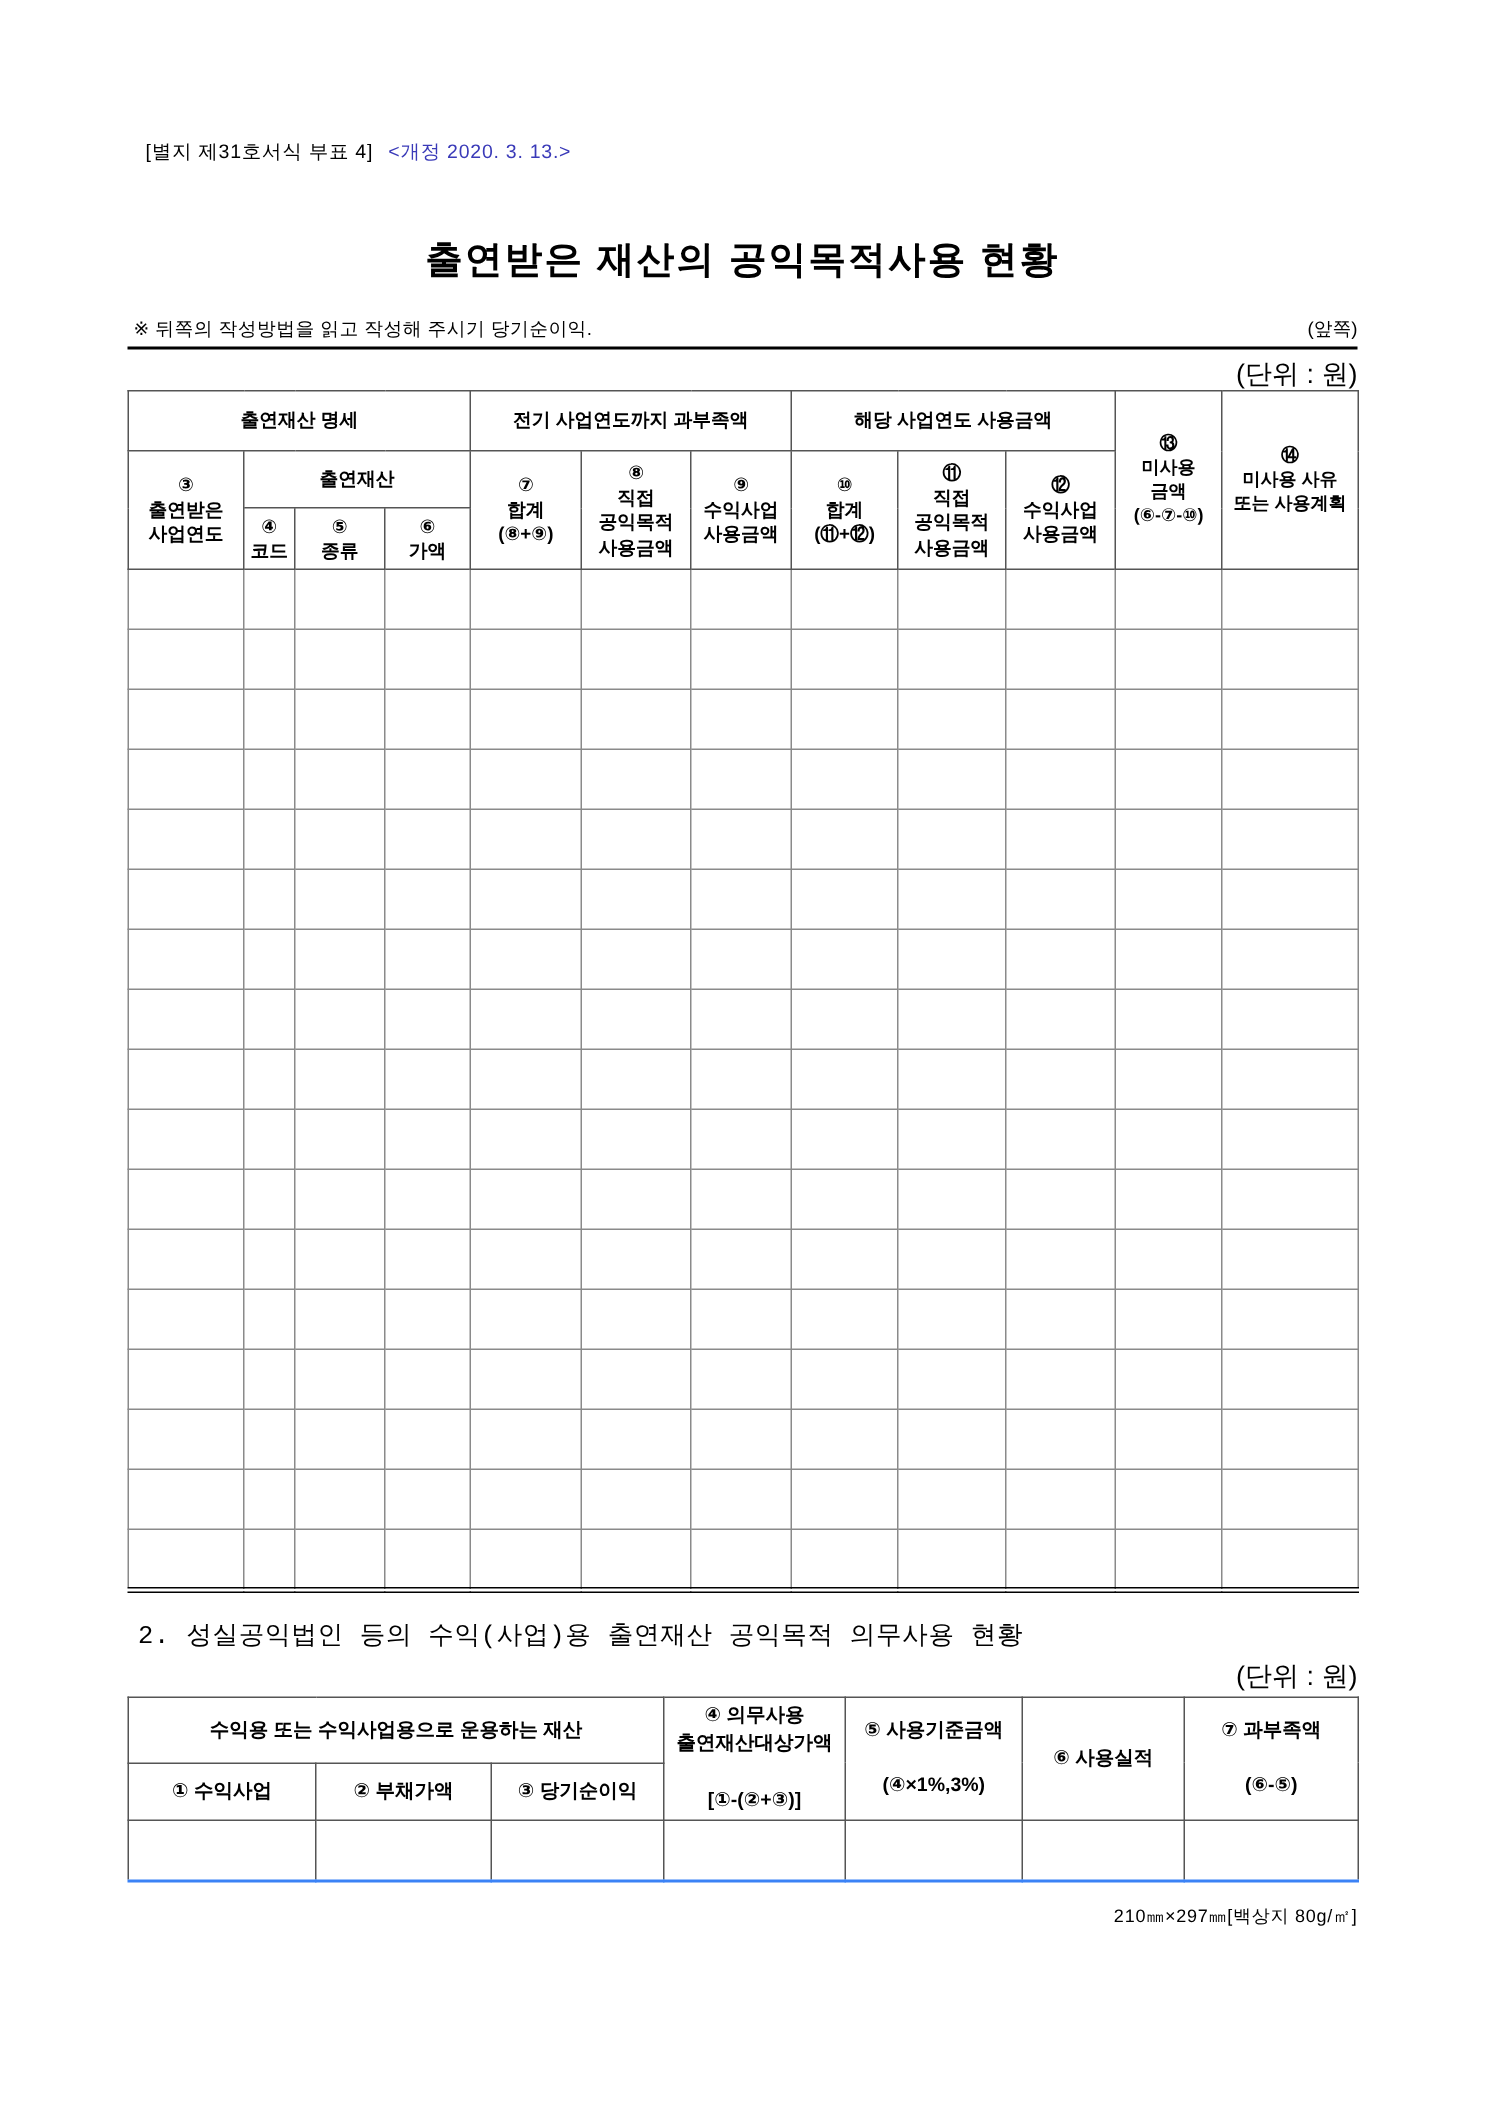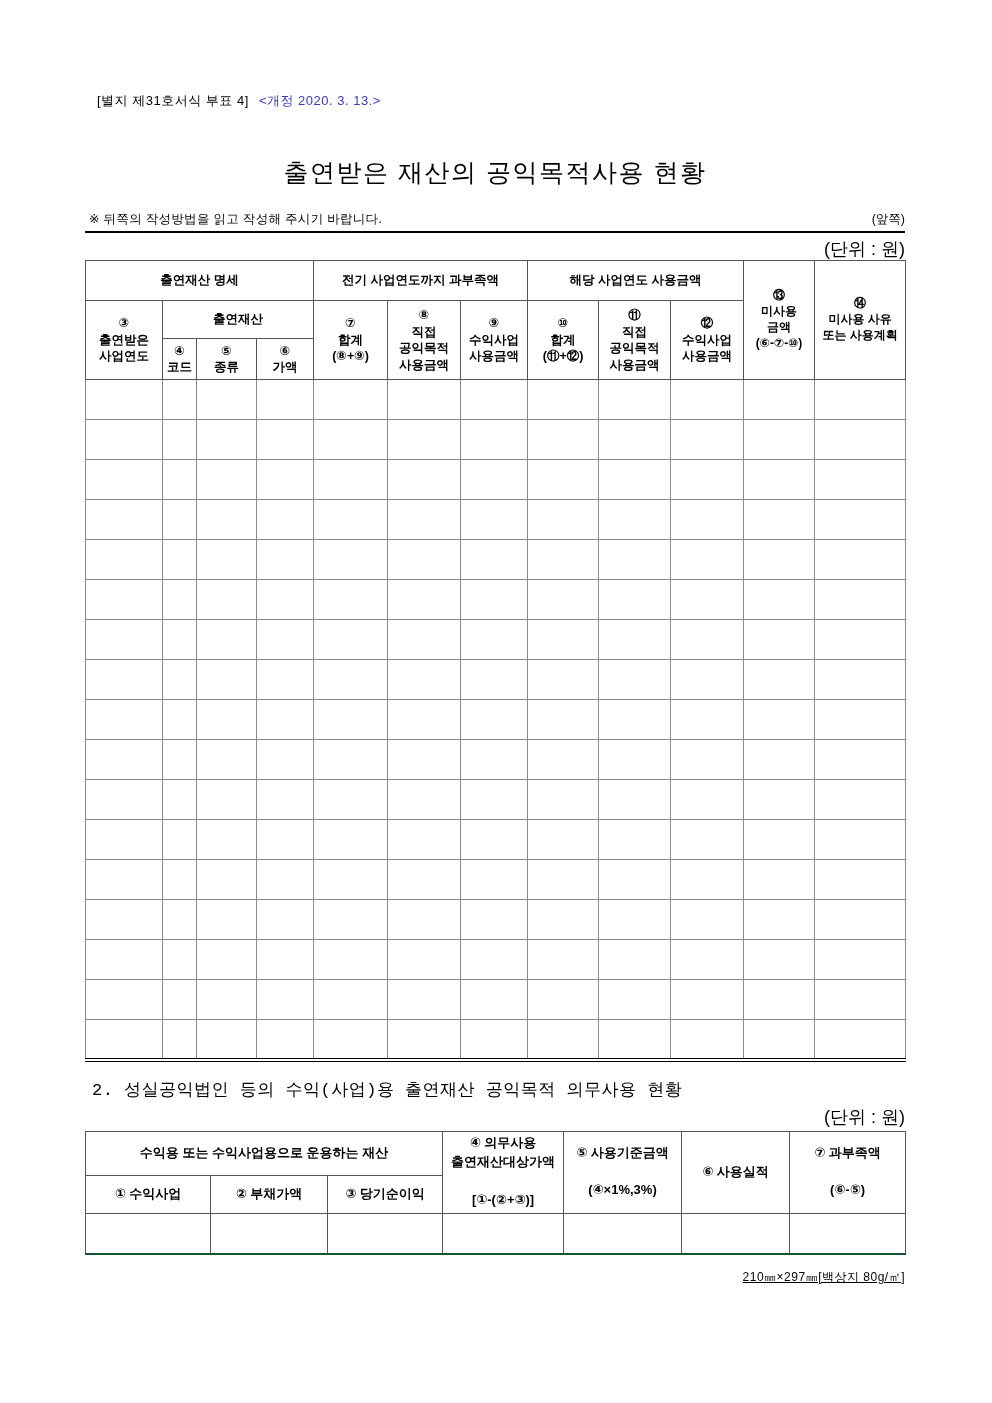--- a/index.html
+++ b/index.html
@@ -10,21 +10,21 @@
     font-family: "Liberation Sans", "DejaVu Sans", sans-serif;
     color: #000;
     overflow: hidden;
   }
   .page { width: 992px; height: 1403px; position: relative; }
   .content { margin-left: 85px; width: 820px; }
 
   .form-ref-line { padding-top: 92px; margin-left: 12px; font-size: 13px; letter-spacing: 0.5px; }
   .form-ref-line .rev { color: #3a3ab8; margin-left: 6px; }
 
-  .title { margin-top: 46px; text-align: center; font-size: 25px; font-weight: 400; letter-spacing: 1.5px; }
+  .title { margin-top: 46px; text-align: center; font-size: 25px; font-weight: 700; letter-spacing: 1.5px; }
 
   .note-row { margin-top: 22px; display: flex; justify-content: space-between; font-size: 12.5px; }
   .note-row .note { margin-left: 4px; letter-spacing: 0.3px; }
   .rule { margin-top: 3px; border-top: 2px solid #000; height: 0; }
 
   .sec-heading { margin-top: 7px; font-size: 17px; letter-spacing: 0.5px; margin-left: 15px; }
   .sec-heading.second { margin-top: 16px; margin-left: 7px; font-family: Liberation Mono, monospace; }
   .unit-row { margin-top: 4px; text-align: right; font-size: 18px; }
 
   table { border-collapse: collapse; table-layout: fixed; width: 820px; }
@@ -45,39 +45,39 @@
   .t1 { border-bottom: 4px double #000; }
   .small13 { font-size: 12px; }
 
   .ml { white-space: pre-line; }
 
   .t2 { margin-top: 2px; font-size: 13px; }
   .t2 th { line-height: 1.45; }
   .t2 tr.r1 { height: 44px; }
   .t2 tr.r2 { height: 38px; }
   .t2 tr.data { height: 41px; }
-  .t2 { border-bottom: 2px solid #14532d; }
-
-  .footer { margin-top: 14px; text-align: right; font-size: 12px; letter-spacing: 0.5px; text-decoration: underline; }
+  .t2 { border-bottom: 2px solid #3b82f6; }
+
+  .footer { margin-top: 14px; text-align: right; font-size: 12px; letter-spacing: 0.5px; }
 </style>
 </head>
 <body>
 
 <div class="page">
   <div class="content">
 
     <div class="form-ref-line">
       <span>[별지 제31호서식 부표 4]</span>
       <span class="rev" style="color: rgb(58, 58, 184);">&lt;개정 2020. 3. 13.&gt;</span>
     </div>
 
     <div class="title">출연받은 재산의 공익목적사용 현황</div>
 
     <div class="note-row">
-      <span class="note">※ 뒤쪽의 작성방법을 읽고 작성해 주시기 바랍니다.</span>
+      <span class="note">※ 뒤쪽의 작성방법을 읽고 작성해 주시기 당기순이익.</span>
       <span>(앞쪽)</span>
     </div>
     <div class="rule"></div>
 
     <div class="unit-row">(단위 : 원)</div>
 
 
     <table class="t1">
       <colgroup>
         <col style="width:77px">

